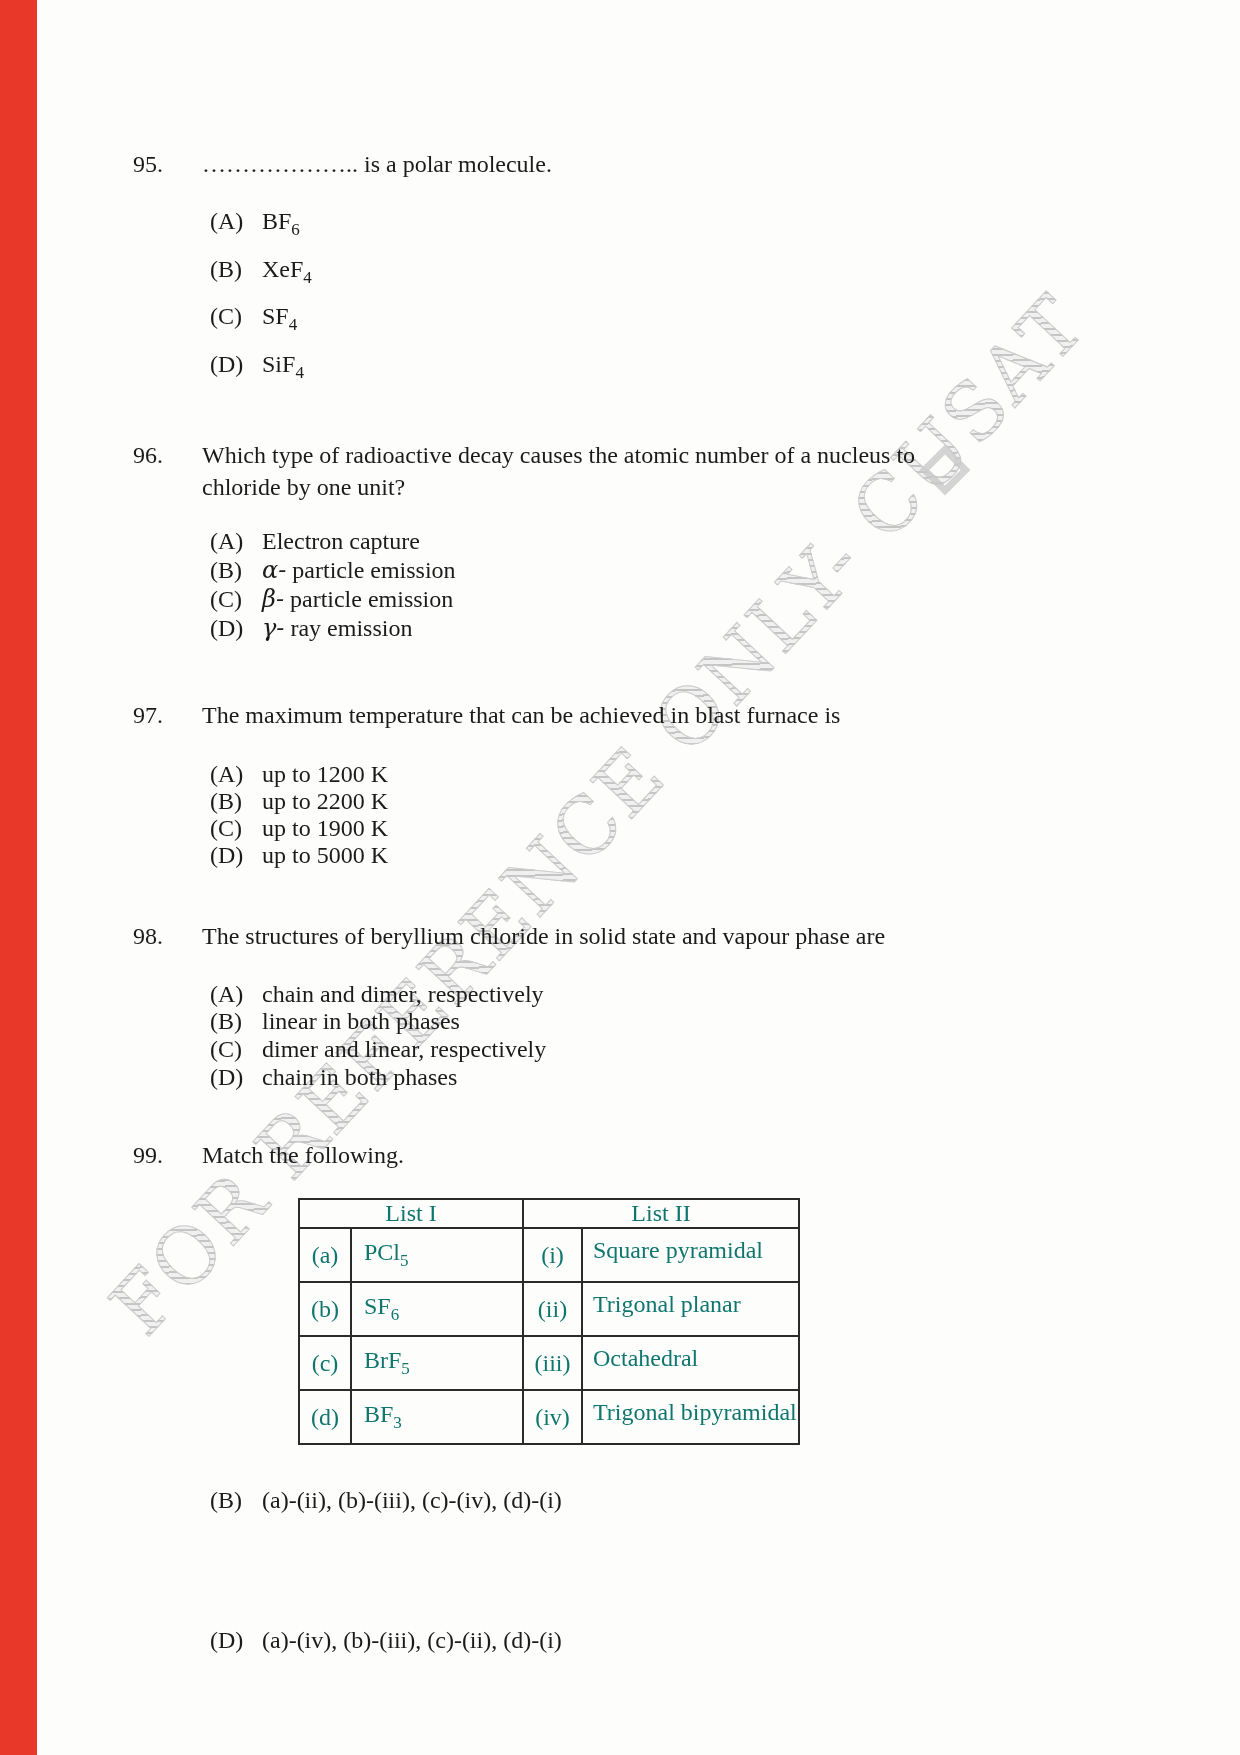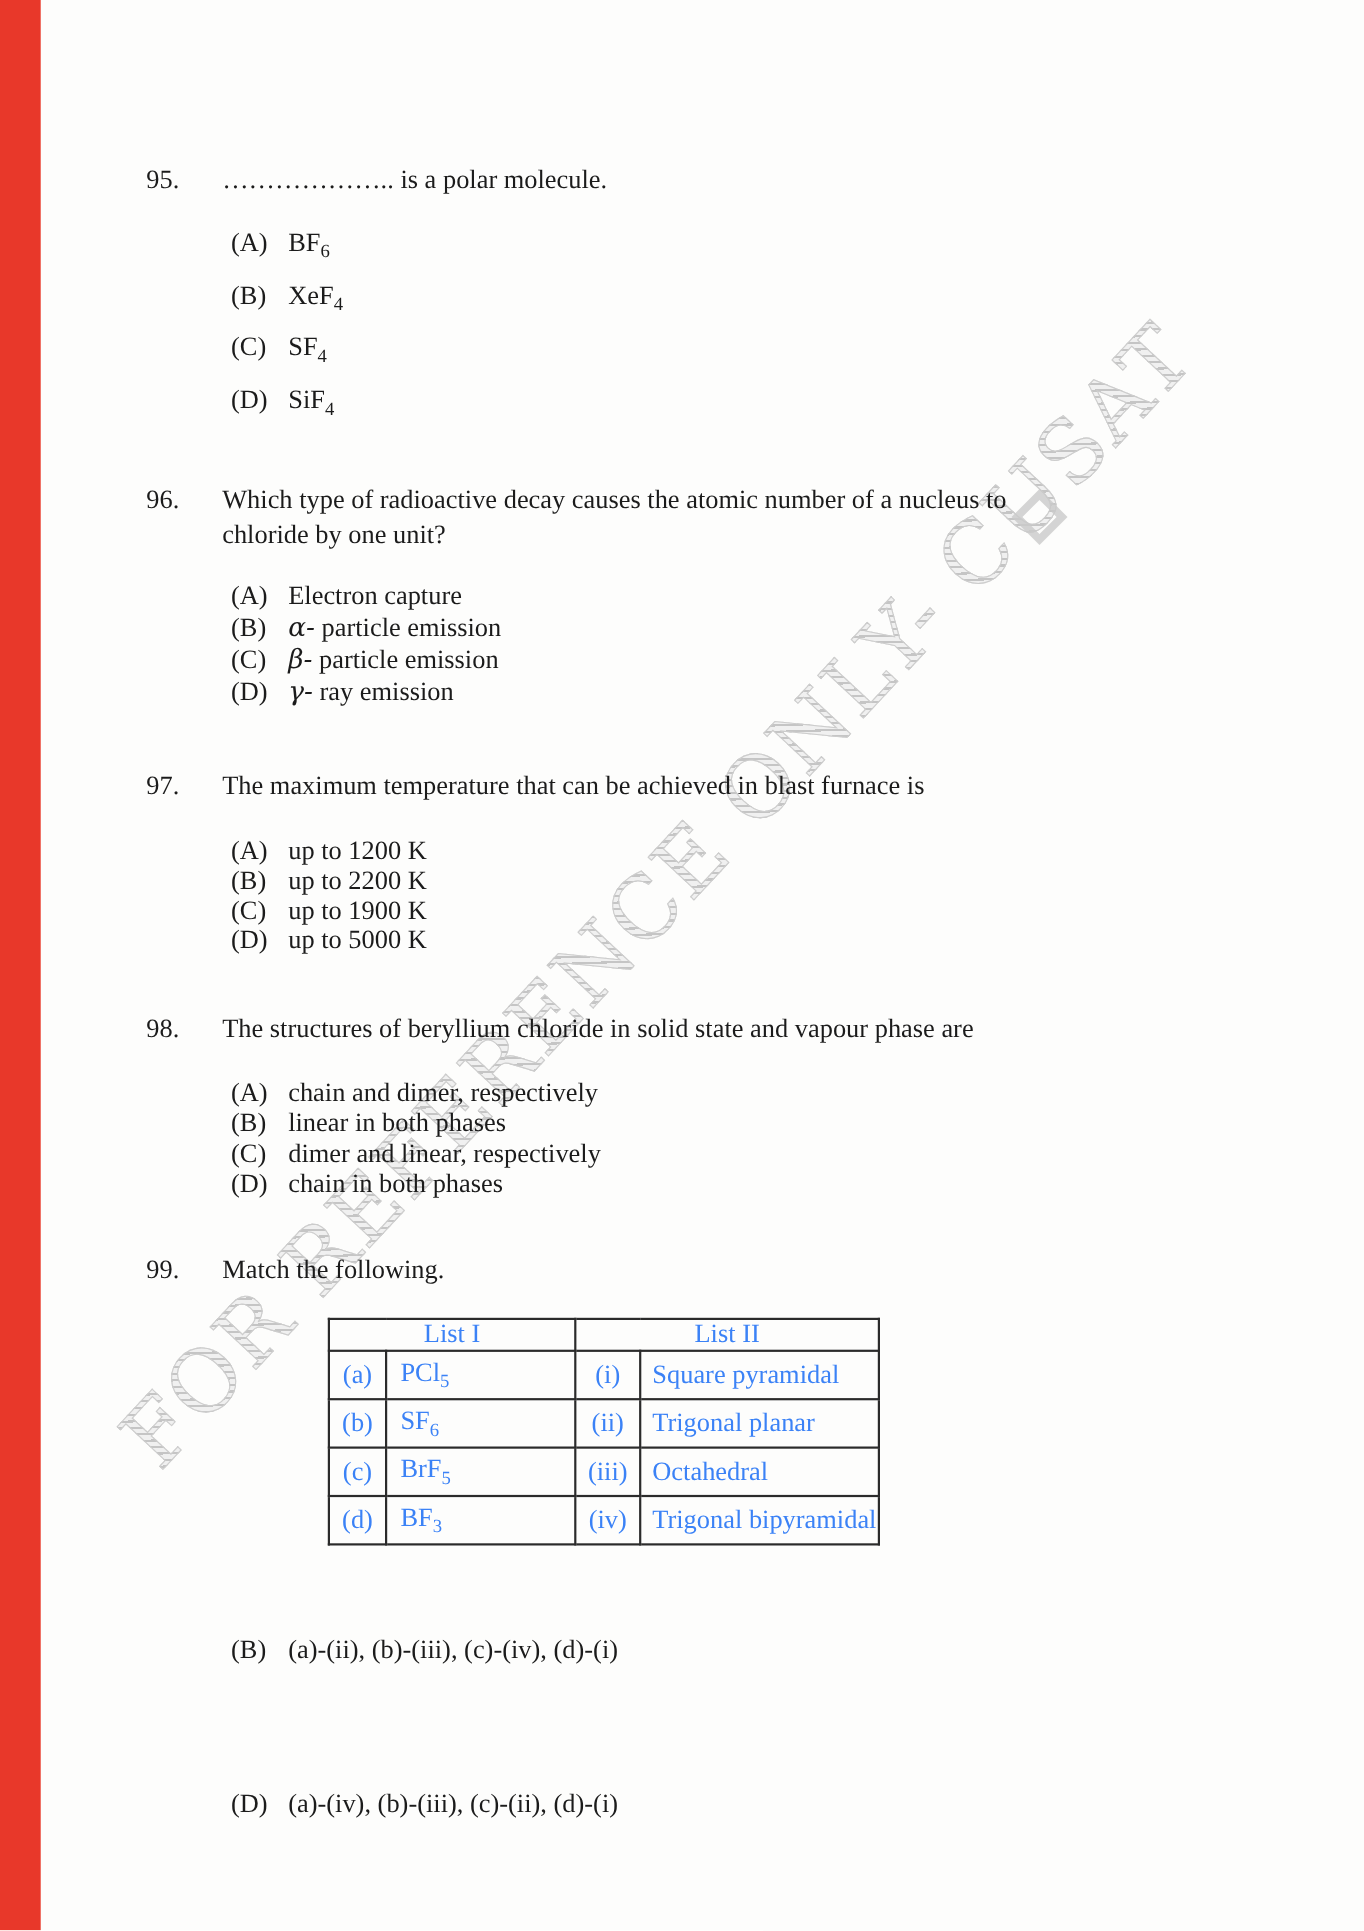--- a/index.html
+++ b/index.html
@@ -30,29 +30,29 @@
   .qline{position:absolute;left:133px;font-size:24px;line-height:30px;white-space:nowrap;}
   .qcont{position:absolute;left:202px;font-size:24px;line-height:30px;white-space:nowrap;}
   .qnum{display:inline-block;width:69px;}
   .opt{position:absolute;left:210px;font-size:24px;line-height:28px;white-space:nowrap;}
   .olet{display:inline-block;width:52px;}
   .subs{font-size:17px;vertical-align:-6px;letter-spacing:0;}
   .greek{font-style:italic;font-family:"DejaVu Serif",serif;}
   
   .match-table{
     position:absolute;left:298px;top:1198px;border-collapse:collapse;
-    font-size:24px;table-layout:fixed;color:#3b82f6;
+    font-size:24px;table-layout:fixed;color:#0f766e;
   }
   .match-table th,.match-table td{border:2px solid #2b2b2b;overflow:hidden;}
   .match-table th{font-weight:normal;height:27px;text-align:center;padding:0;}
   .match-table td{height:42px;vertical-align:middle;}
   .c-lab{width:50px;text-align:center;padding:0;}
   .c-formula{width:158px;text-align:left;padding:0 0 0 12px;margin-top:36px;}
   .c-lab2{width:57px;text-align:center;padding:0;}
-  .c-shape{width:205px;text-align:left;padding:0 0 0 10px;}
+  .c-shape{width:205px;text-align:left;padding:0 0 10px 10px;}
 </style>
 </head>
 <body>
 
 <div class="page">
 
   <div class="red-stripe"></div>
 
   <div class="wm">
     <span class="wm-text">FOR REFERENCE ONLY- CUSAT</span>

